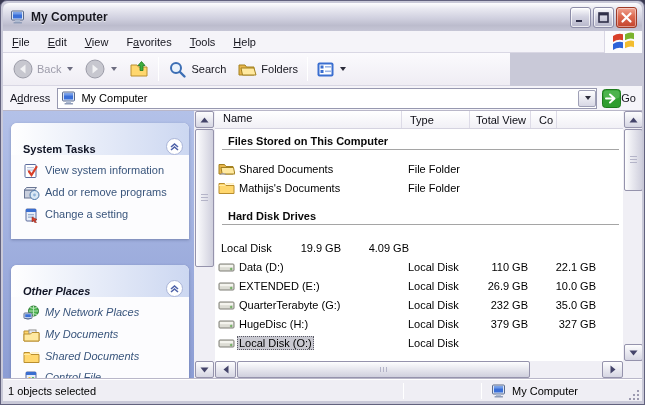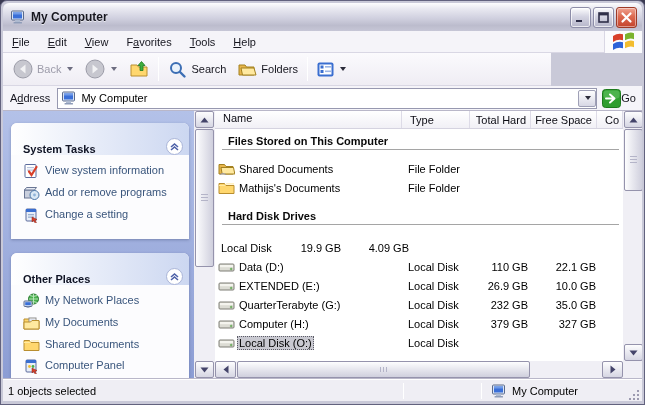--- a/index.html
+++ b/index.html
@@ -24,21 +24,21 @@
 
   
   .menubar { position:absolute; left:2px; top:30px; width:639px; height:22px;
     background:#f5f4f9; border-bottom:1px solid #d9d7e4; display:flex; align-items:center; }
   .menu-item { padding:3px 9px; color:#16161f; }
   .menu-item u { text-decoration:underline; }
   .menu-logo { margin-left:auto; width:38px; height:22px; background:#fbfbfd;
     border-left:1px solid #d9d7e4; display:flex; align-items:center; justify-content:center; }
 
   
-  .toolbar { position:absolute; left:2px; top:52px; width:548px; height:33px;
+  .toolbar { position:absolute; left:2px; top:52px; width:507px; height:33px;
     background:linear-gradient(180deg,#fbfafd,#efedf4); border-bottom:1px solid #d9d7e4;
     display:flex; align-items:center; padding-left:6px; }
   .tool-btn { display:flex; align-items:center; gap:4px; padding:2px 4px; border-radius:2px; }
   .tool-btn .lbl { color:#16161f; }
   .tool-btn.disabled .lbl { color:#9d9caa; }
   .tool-sep { width:1px; height:24px; background:#cfcdda; border-right:1px solid #ffffff; margin:0 5px; }
   .caret { width:0; height:0; border-left:3px solid transparent; border-right:3px solid transparent;
     border-top:4px solid #6d6d80; margin-left:2px; }
   .caret.dark { border-top-color:#2b2b3a; }
 
@@ -54,21 +54,21 @@
   .go-wrap { display:flex; align-items:center; gap:0; margin-left:5px; padding-right:2px; }
   .go-label { color:#16161f; }
 
   
   .main { position:absolute; left:2px; top:110px; width:639px; height:267px; overflow:hidden; background:#fff; }
 
   .sidebar { position:absolute; left:0; top:0; width:191px; height:267px; overflow:hidden;
     background:linear-gradient(180deg,var(--sidebar-top,#b3c1e8),var(--sidebar-bottom,#8c9dd4)); }
   .panel { position:relative; margin:12px 5px 0 8px; width:178px; border-radius:6px 6px 0 0;
     background:#fcfcfe; box-shadow:0 1px 3px rgba(40,50,90,.35); }
-  .panel + .panel { margin-top:14px; }
+  .panel + .panel { margin-top:26px;font-style:italic; }
   .panel-header { height:32px; border-radius:6px 6px 0 0; display:flex; align-items:flex-end;
     padding:0 6px 0 12px; background:linear-gradient(90deg,#ffffff,#ccd7f1); }
   .panel-title { font-weight:bold; color:#101425; flex:1; }
   .chev-btn { width:17px; height:17px; border-radius:50%; background:#fff; border:1px solid #aab5d8;
     display:flex; align-items:center; justify-content:center; }
   .panel-body { padding:8px 6px 10px 12px; }
   .side-item { display:flex; gap:5px; margin-bottom:6px; align-items:flex-start; }
   .side-item .lbl { color:var(--link-color,#39557c); max-width:122px; line-height:13px; padding-top:1px; }
   .side-item .ic { flex:0 0 17px; }
 
@@ -386,21 +386,21 @@
             <div class="side-item">
               <span class="ic" style="display: inline-flex; align-items: center;">
                 <svg width="17" height="16" viewBox="0 0 17 16">
                   <rect x="3" y="2" width="10" height="12" rx="1" fill="#e8eef8" stroke="#5a6a9c"></rect>
                   <rect x="3" y="2" width="10" height="3" fill="#3a6ed0"></rect>
                   <circle cx="6.5" cy="8.5" r="1.4" fill="#f3bd2e"></circle>
                   <circle cx="10" cy="8.5" r="1.4" fill="#49b04c"></circle>
                   <path d="M9 10 l5 2.5 -2 1 1.5 2 -1.8 0 -1.2-2 -1.5 1.5 z" fill="#d8402a" stroke="#8e2313" stroke-width="0.5"></path>
                 </svg>
               </span>
-              <span class="lbl">Computer Panel</span>
+              <span class="lbl">Control File</span>
             </div>
           </div>
         </div>
       </div>
 
     <div class="sscroll">
       <span class="scroll-btn" style="top:0;">
           <span style="display: inline-flex; align-items: center;">
             <svg width="9" height="6" viewBox="0 0 9 6">
               <path d="M4.5 0.5 L8.5 5.5 H0.5 z" fill="#44446a"></path>
@@ -414,22 +414,21 @@
               <path d="M4.5 5.5 L0.5 0.5 H8.5 z" fill="#44446a"></path>
             </svg>
           </span>
         </span>
     </div>
 
     <div class="list">
       <div class="lheader" id="lheader">
           <span class="hcell left" style="width: 187px; padding: 0px 0px 4px 8px;">Name</span>
           <span class="hcell left" style="width: 68px; padding: 0px 0px 0px 8px;">Type</span>
-          <span class="hcell right" style="width: 61px; padding: 0px 4px 0px 0px;">Total Hard</span>
-          <span class="hcell right" style="width: 66px; padding: 0px 4px 0px 0px;">Free Space</span>
+          <span class="hcell right" style="width: 61px; padding: 0px 4px 0px 0px;">Total View</span>
           <span class="hcell left" style="width: 26px; padding: 0px 0px 0px 8px;">Co</span>
         </div>
       <div class="lcontent" id="lcontent">
           <div class="group-header" style="margin-top: 6px;">Files Stored on This Computer</div>
           <div class="group-rule"></div>
           <div style="margin-top: 9px;">
             <div class="lrow">
               <span class="c-name">
                 <span style="display: inline-flex; align-items: center;">
                   <svg width="17" height="15" viewBox="0 0 17 15">
@@ -514,21 +513,21 @@
             </div>
             <div class="lrow">
               <span class="c-name">
                 <span style="display: inline-flex; align-items: center;">
                   <svg width="17" height="16" viewBox="0 0 17 16">
                     <rect x="1" y="5" width="15" height="7" rx="1" fill="#dcdcd4" stroke="#7f7f76"></rect>
                     <rect x="2" y="6" width="13" height="2.2" fill="#f4f4ee"></rect>
                     <circle cx="13.2" cy="10" r="1" fill="#7fbf6f" stroke="#4f8f3f" stroke-width="0.4"></circle>
                   </svg>
                 </span>
-                <span class="nm">Computer (H:)</span>
+                <span class="nm">HugeDisc (H:)</span>
               </span>
               <span class="c-type">Local Disk</span>
               <span class="c-size">379 GB</span>
               <span class="c-free">327 GB</span>
             </div>
             <div class="lrow selected">
               <span class="c-name">
                 <span style="display: inline-flex; align-items: center;">
                   <svg width="17" height="16" viewBox="0 0 17 16">
                     <rect x="1" y="5" width="15" height="7" rx="1" fill="#dcdcd4" stroke="#7f7f76"></rect>

